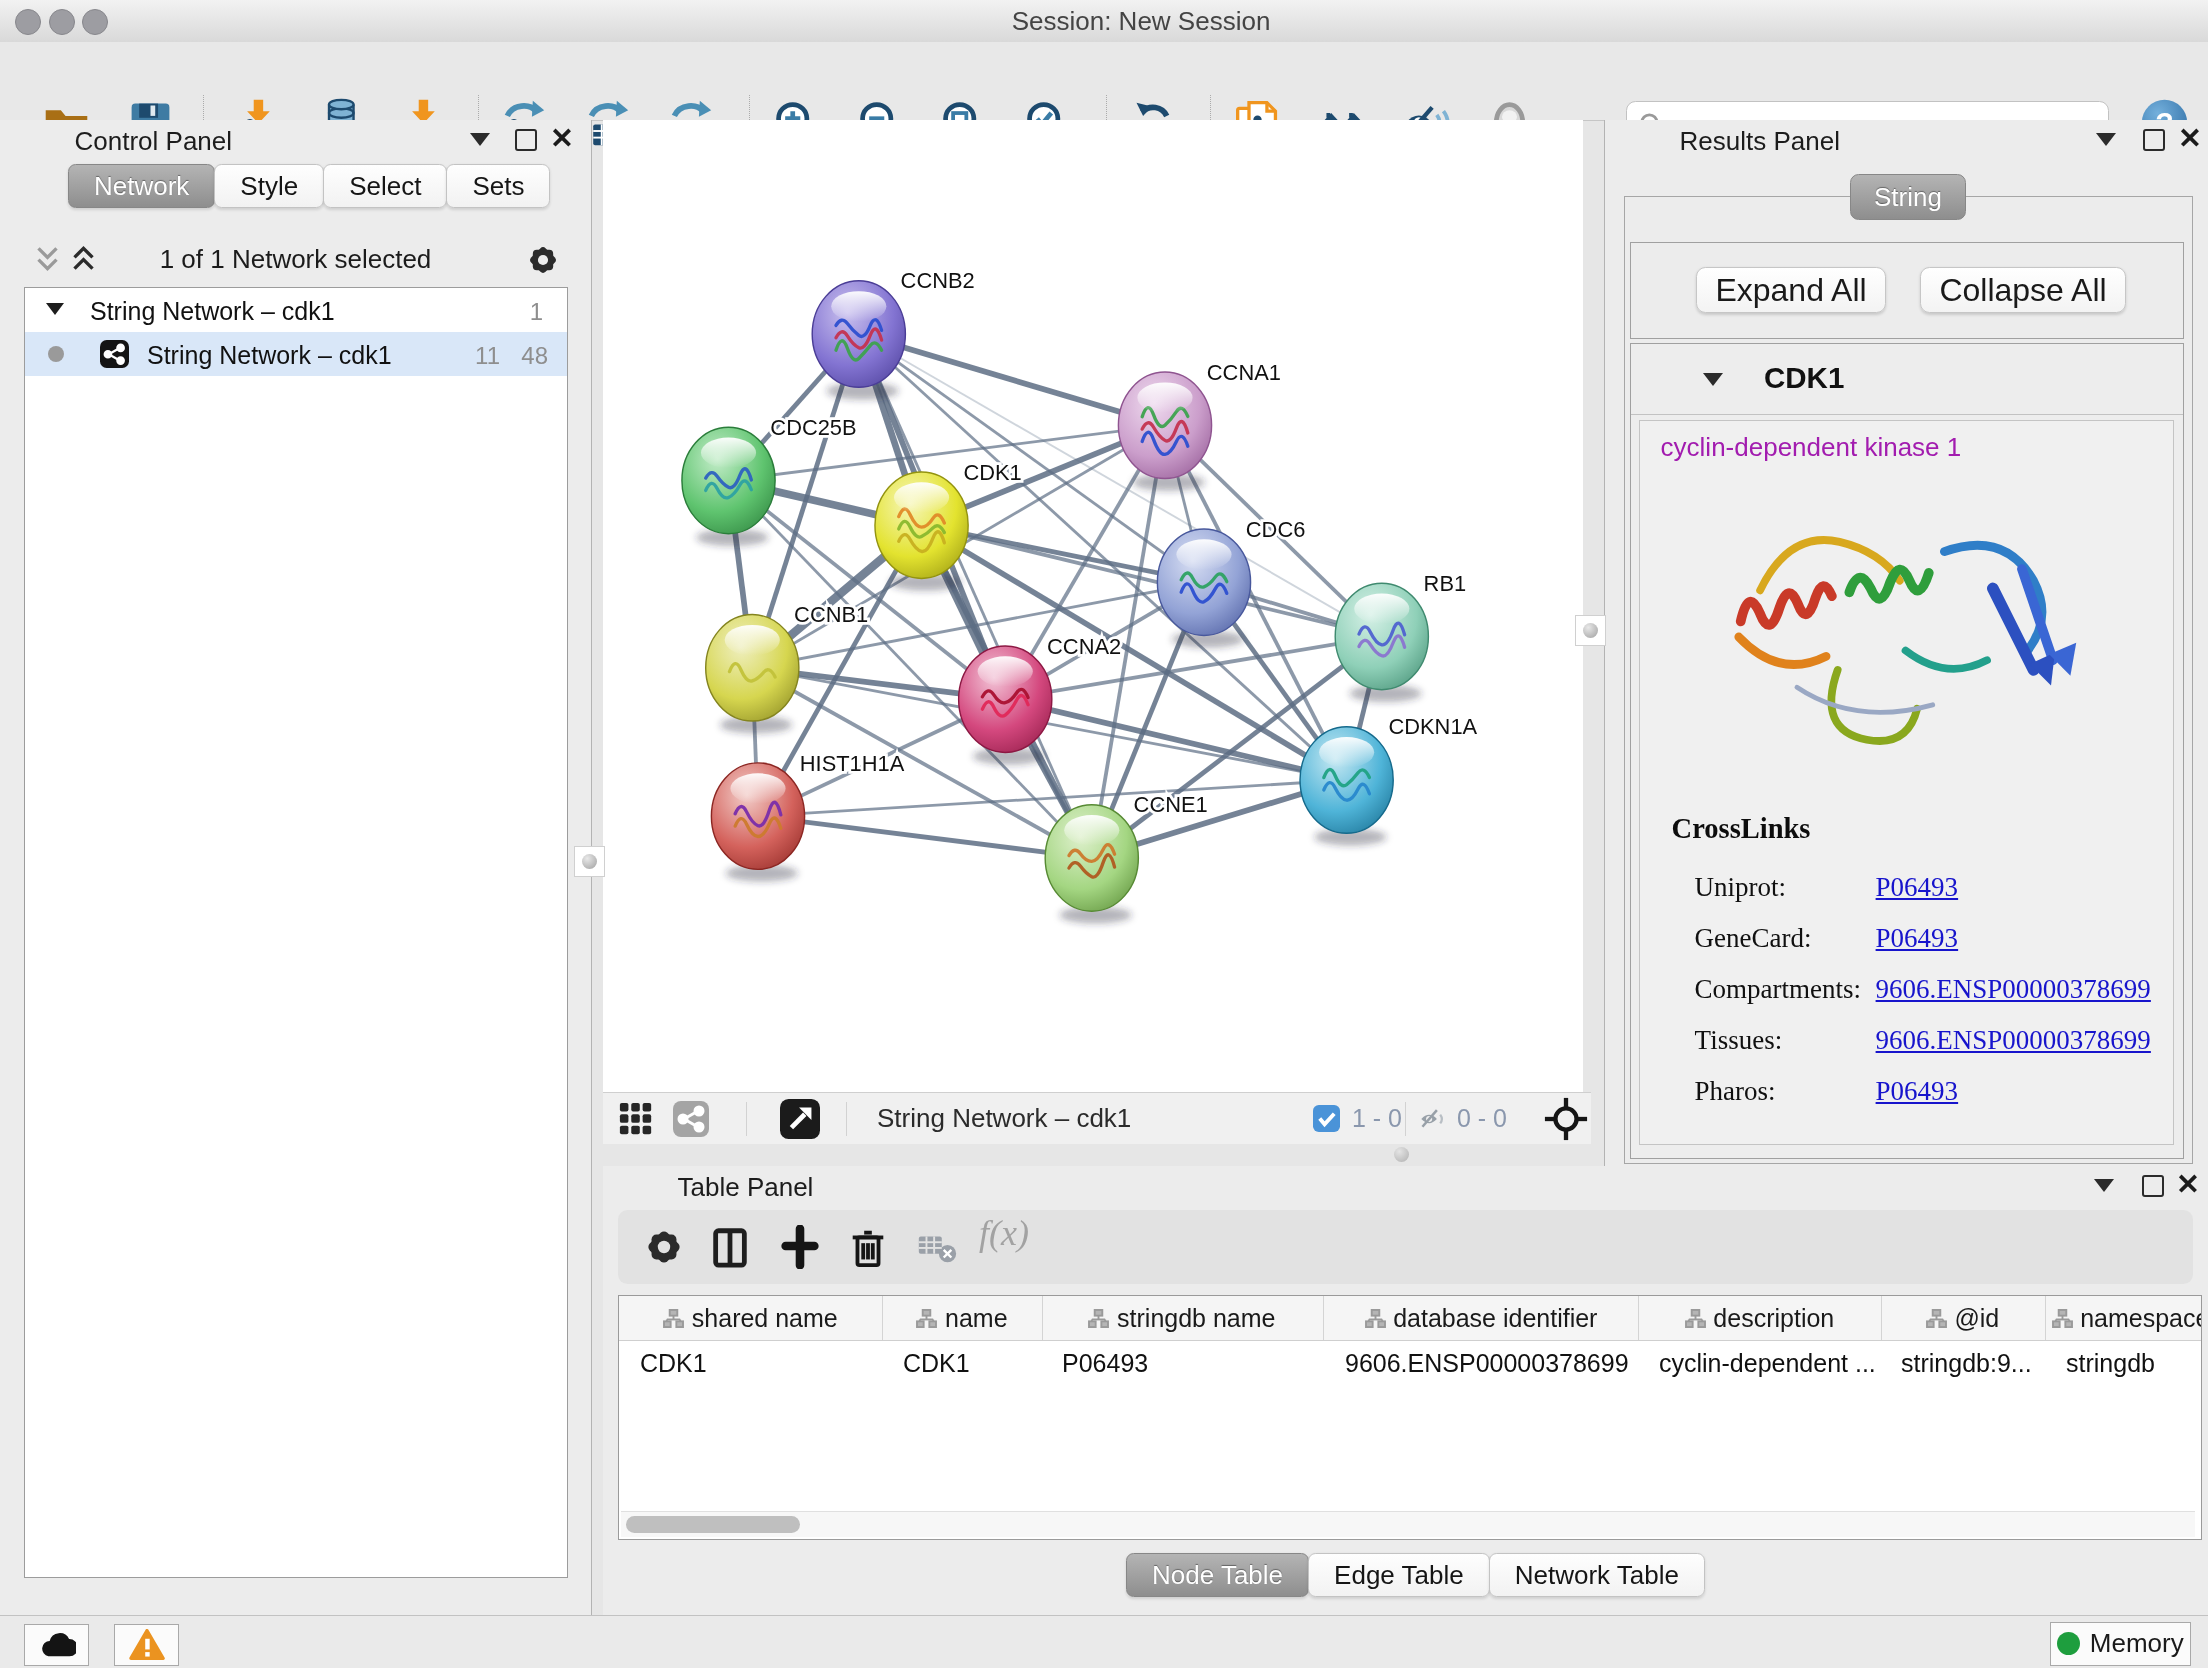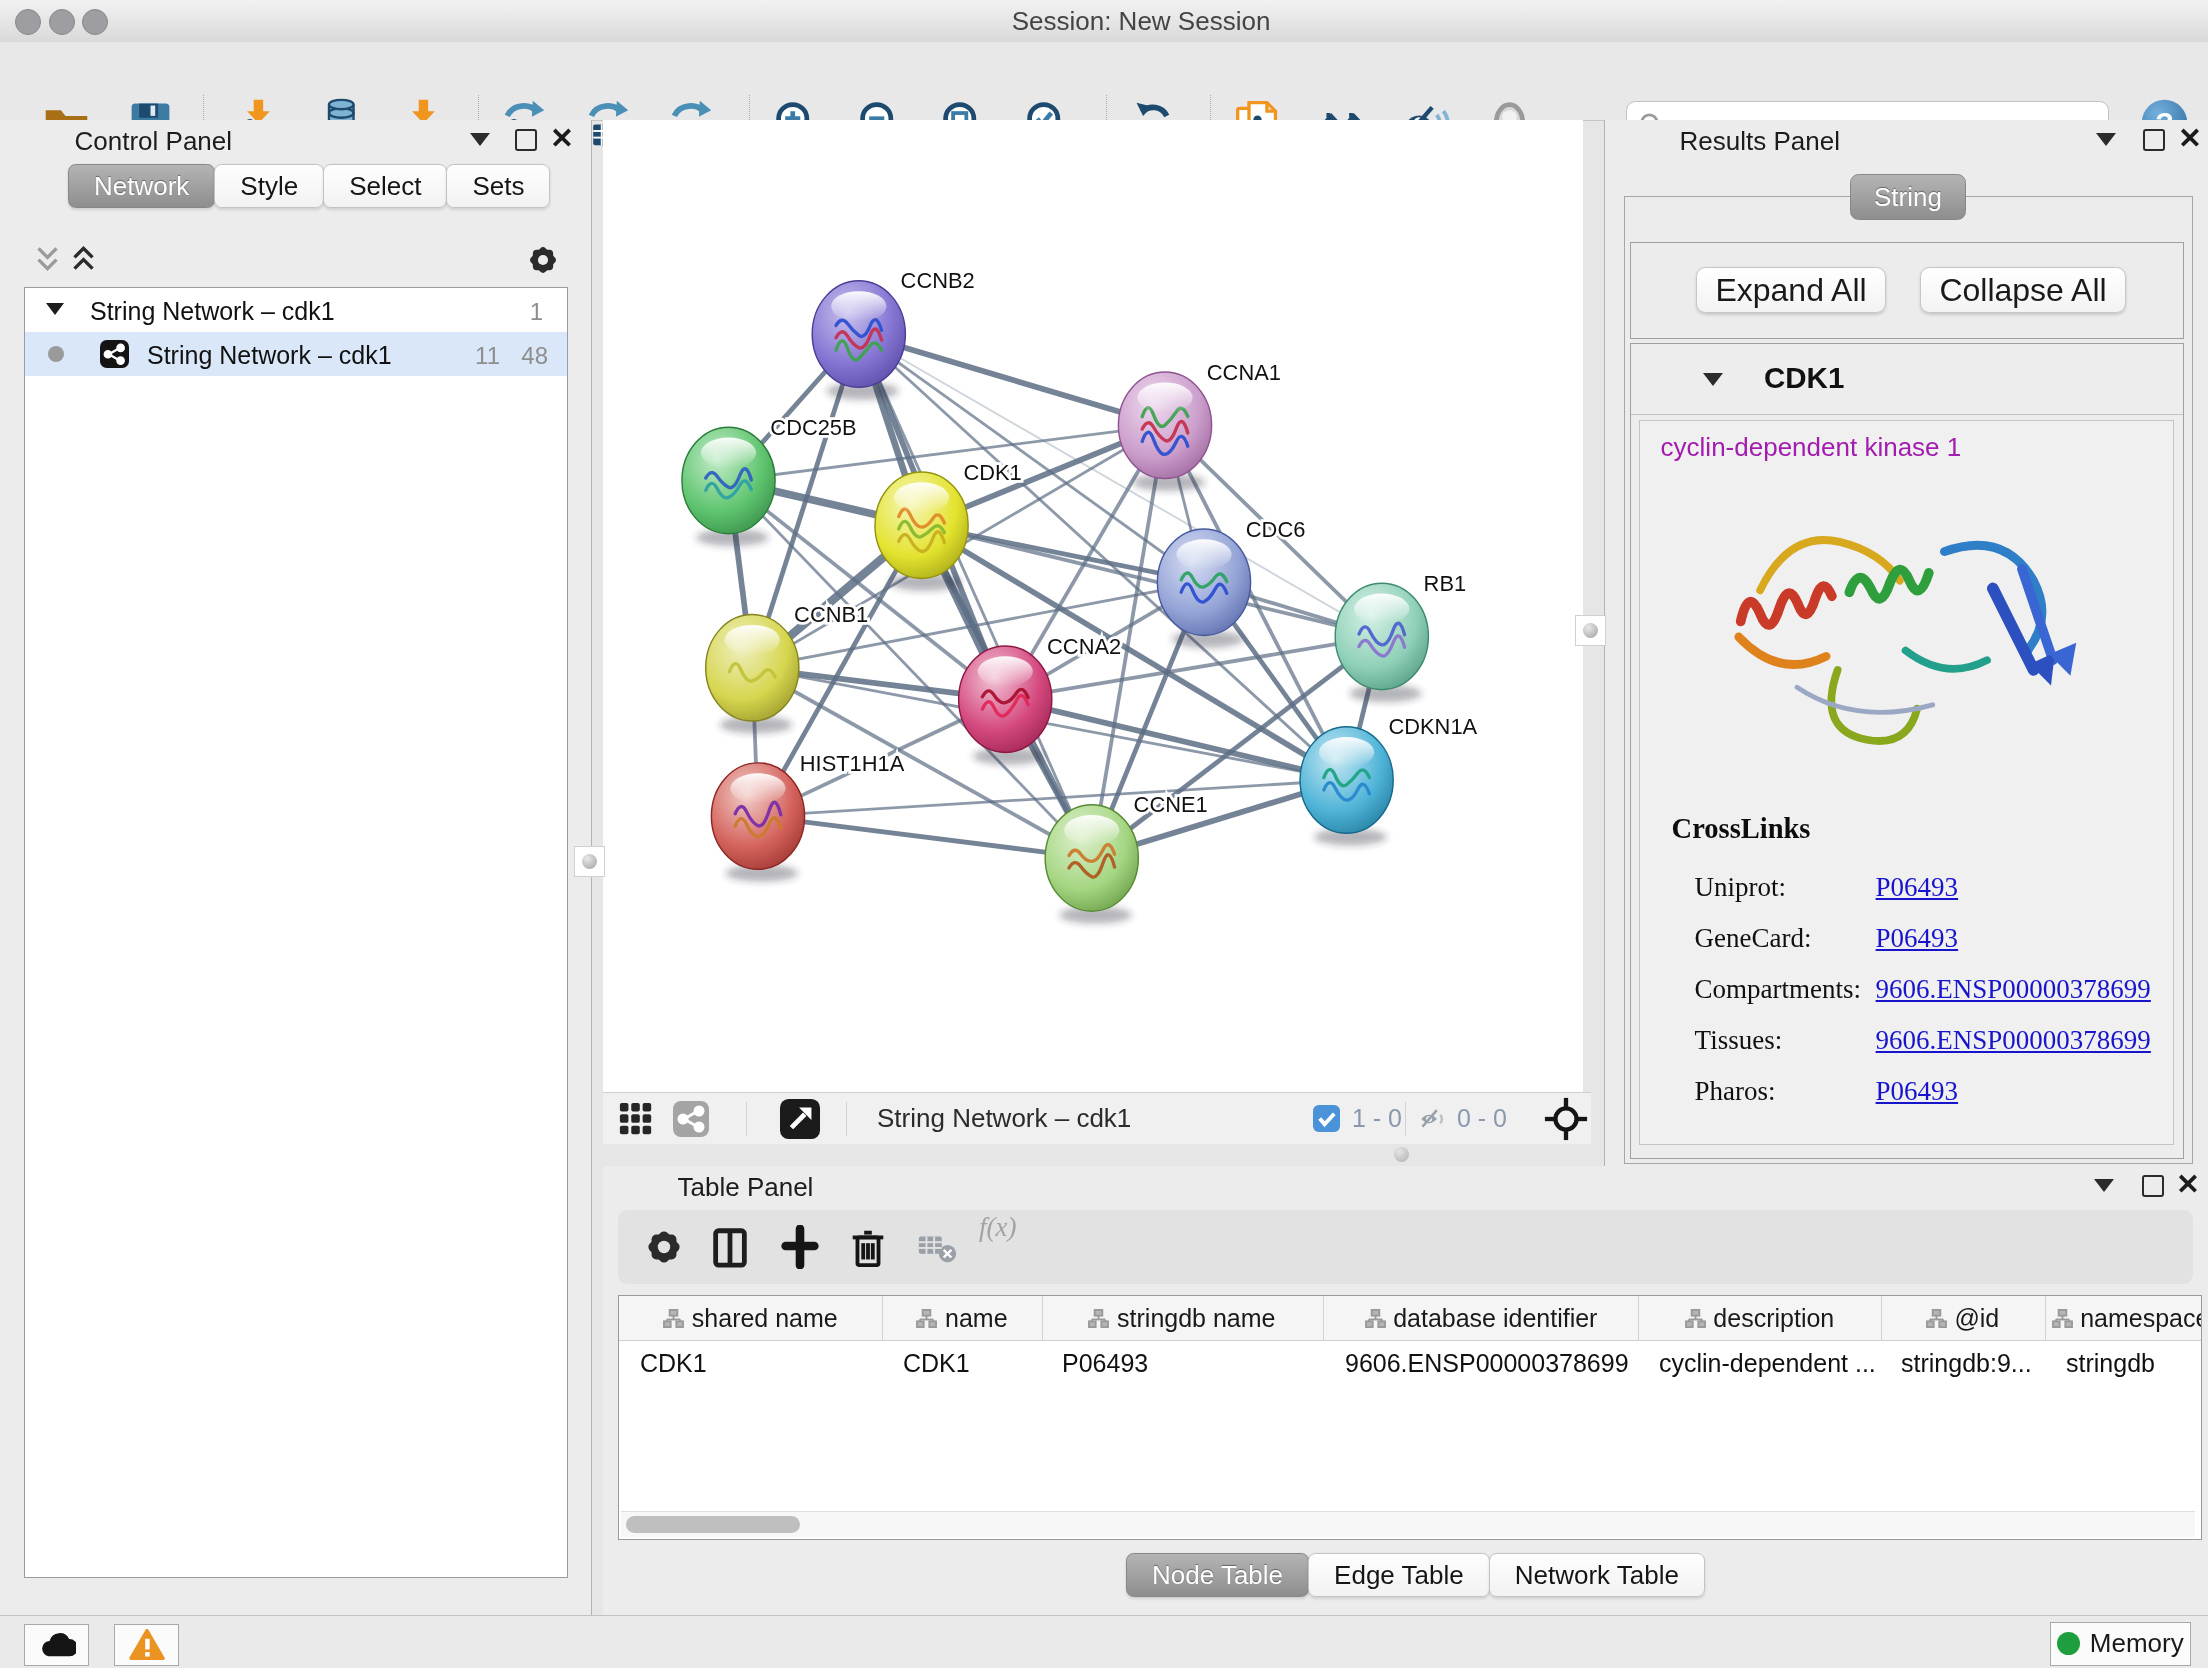--- a/index.html
+++ b/index.html
@@ -342,20 +342,21 @@
         <div class="tab">Sets</div>
       </div>
 
     <div id="cp-selbar" class="abs">
       <svg style="position:absolute;left:34px;top:11.4px" width="27" height="27" viewBox="0 0 24 24">
           <path d="M4 3 l8 8 8-8 M4 13 l8 8 8-8" stroke="#9a9a9a" stroke-width="3" fill="none"></path>
         </svg>
       <svg style="position:absolute;left:70px;top:11.4px" width="27" height="27" viewBox="0 0 24 24">
           <path d="M4 11 l8-8 8 8 M4 21 l8-8 8 8" stroke="#2b2b2b" stroke-width="3" fill="none"></path>
         </svg>
+      <div id="cp-status">1 of 1 Network selected</div>
       <svg style="position:absolute;left:525px;top:7.6px" width="36" height="36" viewBox="0 0 46 46">
           <g fill="#2b2b2b">
             <rect x="10" y="10" width="26" height="26" rx="5"></rect>
             <rect x="10" y="10" width="26" height="26" rx="5" transform="rotate(45 23 23)"></rect>
             <circle cx="23" cy="23" r="6.5" fill="#ececec"></circle>
           </g>
         </svg>
     </div>
 
     <div id="cp-list" class="abs">
@@ -722,21 +723,21 @@
             <circle cx="34" cy="30" r="9"></circle>
           </g>
           <g stroke="#e2e2e2" stroke-width="2">
             <line x1="4" y1="18" x2="28" y2="18"></line>
             <line x1="4" y1="24" x2="28" y2="24"></line>
             <line x1="12" y1="12" x2="12" y2="30"></line>
             <line x1="20" y1="12" x2="20" y2="30"></line>
           </g>
           <path d="M30 26 l8 8 M38 26 l-8 8" stroke="#fff" stroke-width="2.5"></path>
         </svg>
-      <div style="position:absolute;left:361px;top:1.9px;font-size:27px;font-style:italic;color:#a2a2a2" class="serif">f(x)</div>
+      <div style="position:absolute;left:361px;top:1.9px;font-size:36px;font-style:italic;color:#a2a2a2" class="serif">f(x)</div>
     </div>
 
     <div id="tbl-box">
       <div id="tbl-head">
           <div class="th" style="left: 0px; width: 263px;">
             <svg width="21" height="19" viewBox="0 0 22 20">
               <g fill="none" stroke="#9a9a9a" stroke-width="2">
                 <rect x="7" y="1" width="8" height="6" fill="#b5b5b5"></rect>
                 <line x1="11" y1="7" x2="11" y2="11"></line>
                 <line x1="4" y1="11" x2="18" y2="11"></line>

